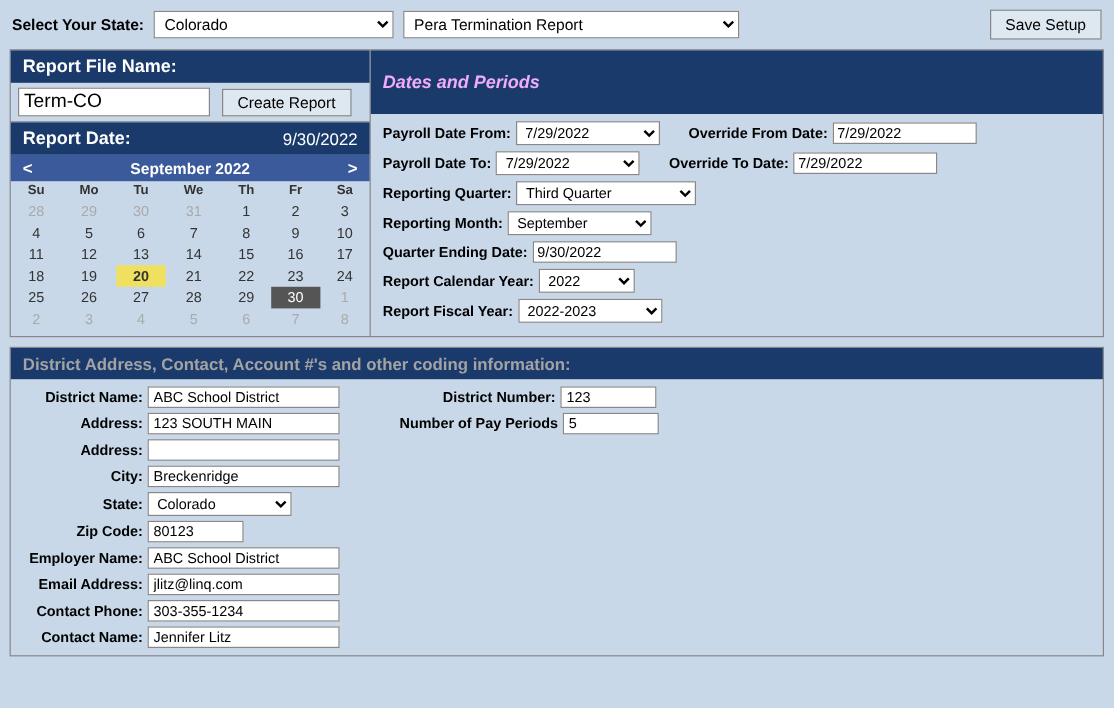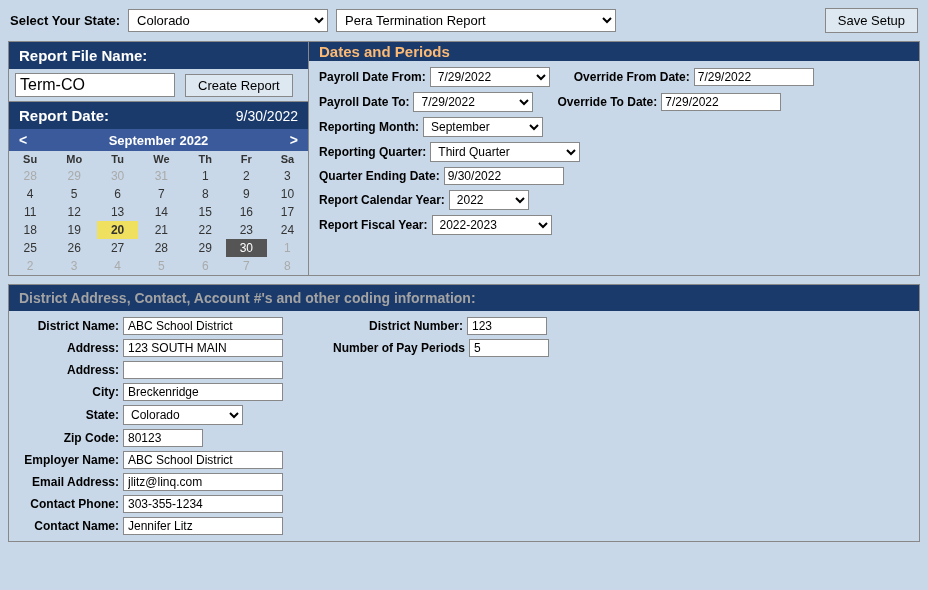--- a/index.html
+++ b/index.html
@@ -153,24 +153,25 @@
       font-weight: bold;
     }
 
     .cal-grid td.selected {
       background: #555;
       color: white;
     }
 
     .dates-periods-header {
       background: #1a3a6b;
-      color: #fdba74;
+      color: #f0abfc;
       font-size: 15px;
       font-weight: bold;
-      padding: 1px 10px;
+      padding: 18px 10px;
+      font-style: italic;
     }
 
     .dates-periods-body {
       padding: 6px 10px;
     }
 
     .dp-row {
       display: flex;
       align-items: center;
       margin-bottom: 5px;
@@ -395,38 +396,38 @@
         <div class="dp-row">
           <span class="dp-label">Payroll Date To:</span>
           <select class="dp-select">
             <option>7/29/2022</option>
           </select>
           <span class="dp-override-label">Override To Date:</span>
           <input type="text" class="dp-input" value="7/29/2022" style="">
         </div>
 
         <div class="dp-row">
+          <span class="dp-label">Reporting Quarter:</span>
+          <select class="dp-select" style="width:150px;">
+            <option>First Quarter</option><option>Second Quarter</option>
+            <option selected="">Third Quarter</option><option>Fourth Quarter</option>
+          </select>
+        </div>
+
+        <div class="dp-row">
           <span class="dp-label">Reporting Month:</span>
           <select class="dp-select">
             <option>January</option><option>February</option><option>March</option>
             <option>April</option><option>May</option><option>June</option>
             <option>July</option><option>August</option><option selected="">September</option>
             <option>October</option><option>November</option><option>December</option>
           </select>
         </div>
 
         <div class="dp-row">
-          <span class="dp-label">Reporting Quarter:</span>
-          <select class="dp-select" style="width:150px;">
-            <option>First Quarter</option><option>Second Quarter</option>
-            <option selected="">Third Quarter</option><option>Fourth Quarter</option>
-          </select>
-        </div>
-
-        <div class="dp-row">
           <span class="dp-label">Quarter Ending Date:</span>
           <input type="text" class="dp-input" value="9/30/2022" style="">
         </div>
 
         <div class="dp-row">
           <span class="dp-label">Report Calendar Year:</span>
           <select class="dp-select" style="width:80px;">
             <option>2020</option><option>2021</option><option selected="">2022</option><option>2023</option>
           </select>
         </div>

